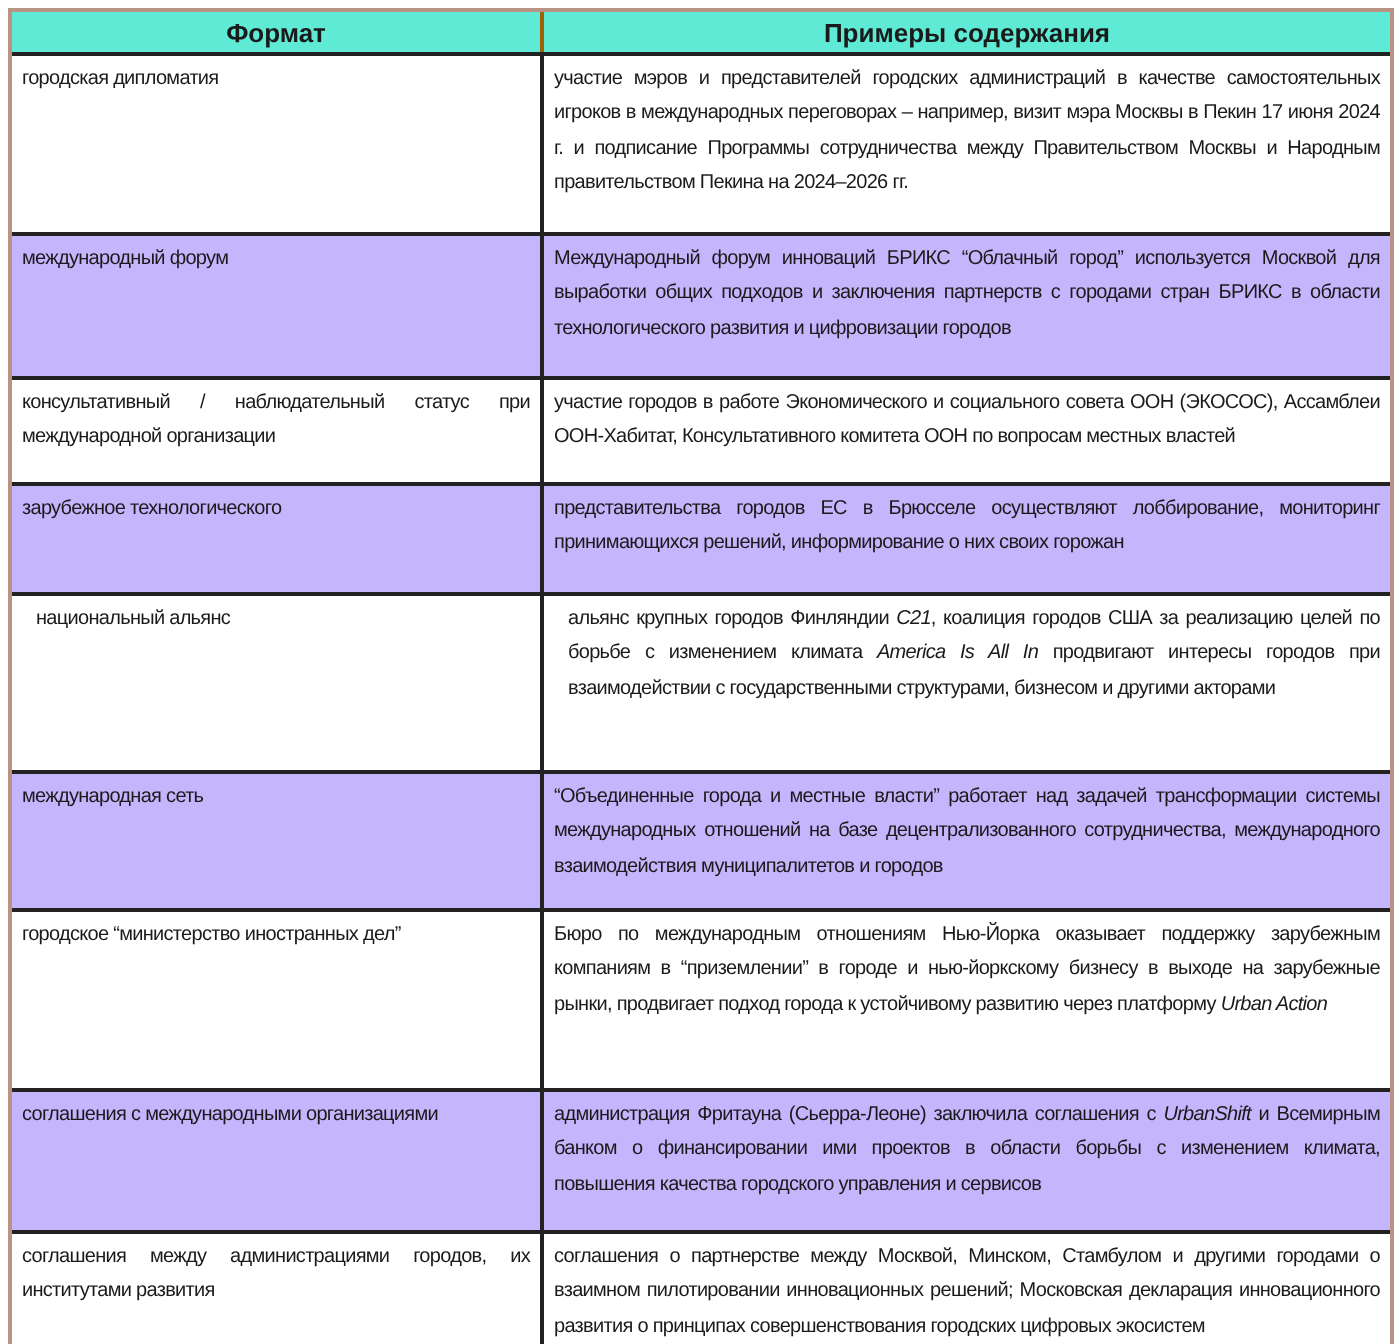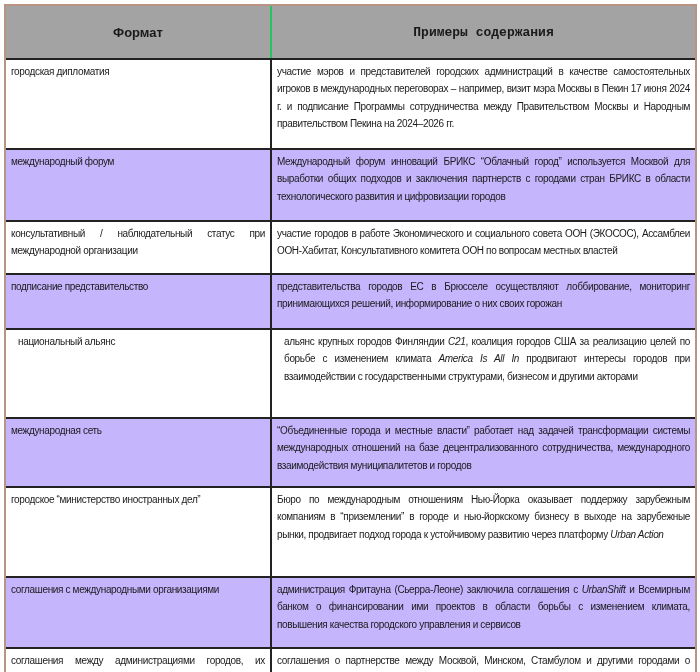--- a/index.html
+++ b/index.html
@@ -4,23 +4,23 @@
 <style>
   html, body { margin: 0; padding: 0; background: #ffffff; }
   body { width: 700px; height: 672px; position: relative; overflow: hidden;
          font-family: "Liberation Sans", "DejaVu Sans", sans-serif; color: #1a1a1a; }
   .frame { position: absolute; left: 4px; top: 4px; width: 693px;
            border-left: 2px solid #b99384; border-right: 2px solid #b99384;
            border-top: 2px solid #b99384; border-bottom: 2px solid #b99384; box-sizing: border-box; }
   table { border-collapse: collapse; width: 100%; table-layout: fixed; }
   col.c1 { width: 265px; }
   col.c2 { width: auto; }
-  th { background: #a3a3a3; font-weight: bold; font-size: 13px; text-align: center;
-       height: 20px; padding: 16px; border-bottom: 2px solid #222; }
-  th + th { border-left: 2px solid #22c55e; font-family: Liberation Mono, monospace; }
+  th { background: #5eead4; font-weight: bold; font-size: 13px; text-align: center;
+       height: 20px; padding: 0; border-bottom: 2px solid #222; }
+  th + th { border-left: 2px solid #a16207; }
   td { font-size: 10px; line-height: 17.4px; vertical-align: top;
        padding: 3px 5px 3px 5px; border-bottom: 2px solid #222; letter-spacing: -0.35px; }
   td + td { border-left: 2px solid #222; text-align: justify; }
   tr:last-child td { border-bottom: none; }
   tr.shaded td { background: #c4b5fd; }
   td.fmt { text-align: justify; text-align-last: left; }
   .it { font-style: italic; }
   .r1 td { height: 82px; }
   .r2 td { height: 64px; }
   .r3 td { height: 45px; border-radius: 13px; }
@@ -53,21 +53,21 @@
       </tr>
       <tr class="r2 shaded">
         <td class="fmt">международный форум</td>
         <td><span>Международный форум инноваций БРИКС “Облачный город” используется Москвой для выработки общих подходов и заключения партнерств с городами стран БРИКС в области технологического развития и цифровизации городов</span></td>
       </tr>
       <tr class="r3">
         <td class="fmt">консультативный / наблюдательный статус при международной организации</td>
         <td><span>участие городов в работе Экономического и социального совета ООН (ЭКОСОС), Ассамблеи ООН-Хабитат, Консультативного комитета ООН по вопросам местных властей</span></td>
       </tr>
       <tr class="r4 shaded">
-        <td class="fmt">подписание представительство</td>
+        <td class="fmt">зарубежное технологического</td>
         <td><span>представительства городов ЕС в Брюсселе осуществляют лоббирование, мониторинг принимающихся решений, информирование о них своих горожан</span></td>
       </tr>
       <tr class="r5">
         <td class="fmt">национальный альянс</td>
         <td><span>альянс крупных городов Финляндии </span><span class="it">C21</span><span>, коалиция городов США за реализацию целей по борьбе с изменением климата </span><span class="it">America Is All In</span><span> продвигают интересы городов при взаимодействии с государственными структурами, бизнесом и другими акторами</span></td>
       </tr>
       <tr class="r6 shaded">
         <td class="fmt">международная сеть</td>
         <td><span>“Объединенные города и местные власти” работает над задачей трансформации системы международных отношений на базе децентрализованного сотрудничества, международного взаимодействия муниципалитетов и городов</span></td>
       </tr>

